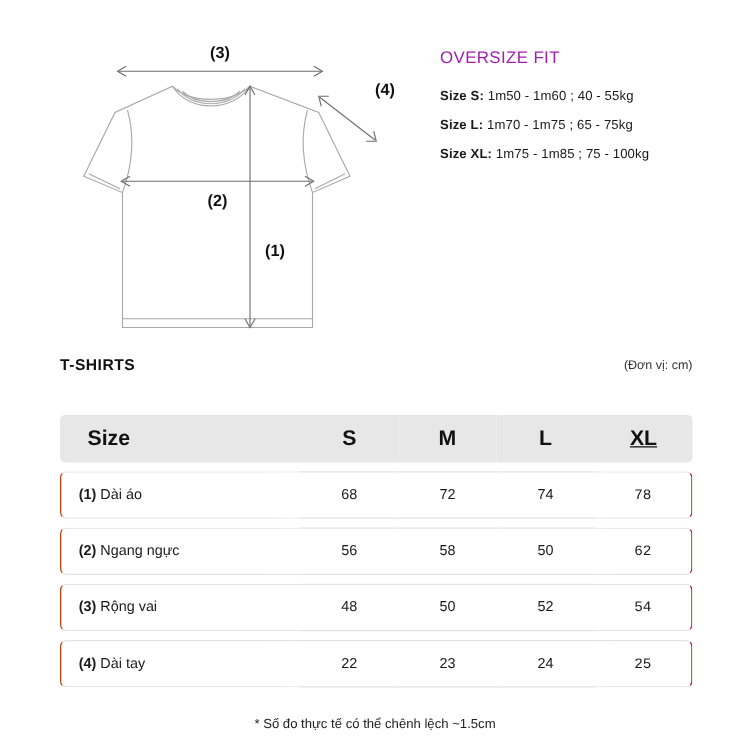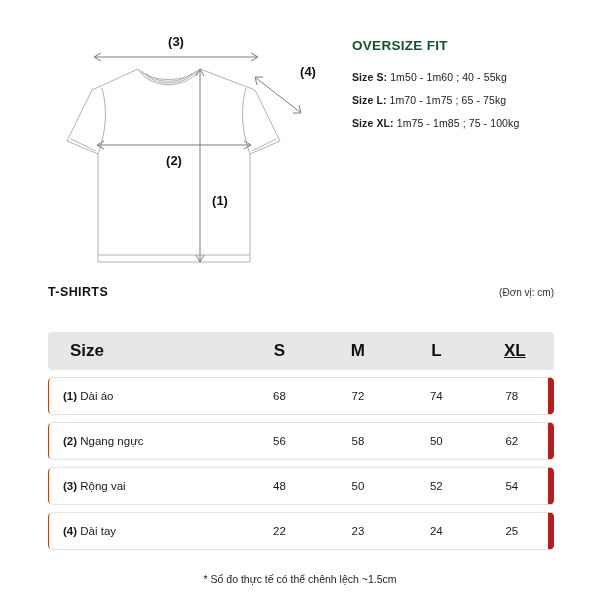--- a/index.html
+++ b/index.html
@@ -31,23 +31,23 @@
   }
   #shirt-svg { display: block; }
 
   #fit-panel {
     position: absolute;
     left: 352px; top: 38px;
     width: 230px;
   }
   #fit-title {
     font-size: 13.5px;
-    font-weight: bold;
+    font-weight: normal;
     letter-spacing: .3px;
-    color: #14532d;
+    color: #a21caf;
     margin: 0 0 18px 0;
   }
   #fit-subtitle {
     font-size: 12.5px;
     font-weight: bold;
     color: #111;
     margin: 0 0 16px 0;
     letter-spacing: .1px;
   }
   .fit-line {
@@ -132,23 +132,24 @@
     border-bottom: 1px solid #e2e2e2;
   }
   .size-table tbody td.td-label {
     text-align: left;
     padding-left: 14px;
     border-left: 1px solid #c2410c;
     border-top-left-radius: 5px;
     border-bottom-left-radius: 5px;
   }
   .size-table tbody td.td-last {
-    border-right: 6px solid #b91c1c;
+    border-right: 1px solid #b91c1c;
     border-top-right-radius: 5px;
     border-bottom-right-radius: 5px;
+    font-family: Liberation Mono, monospace;
   }
   .row-index { font-weight: bold; }
   .row-text  { font-weight: normal; }
 
   #footnote {
     margin-top: 16px;
     text-align: center;
     font-size: 10.5px;
     color: #222;
   }

